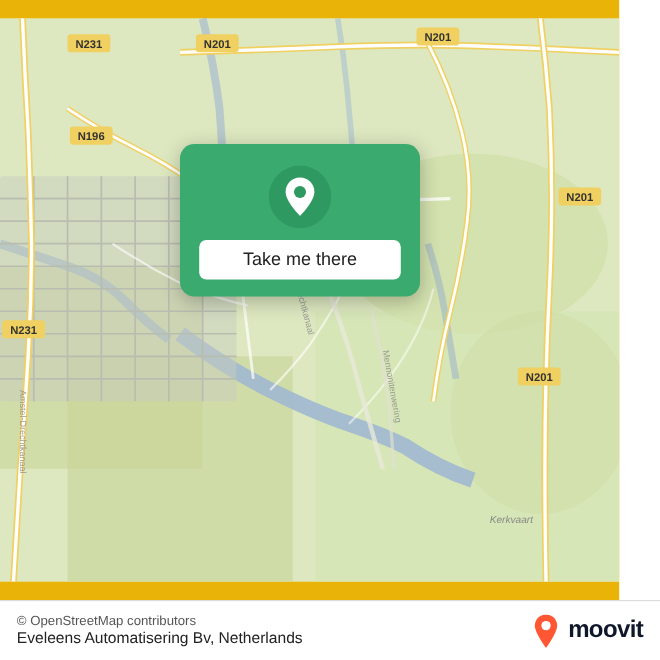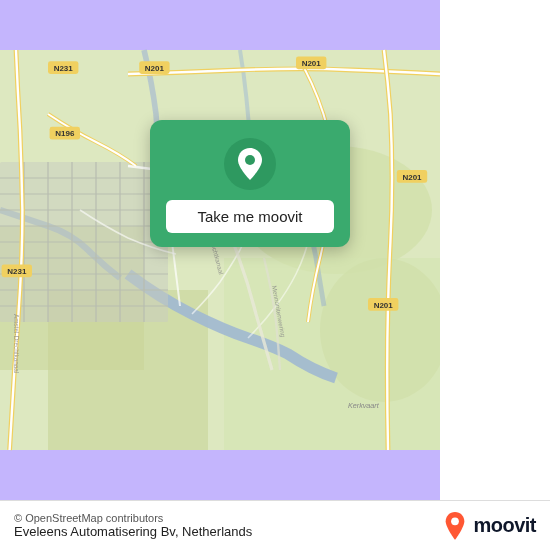--- a/index.html
+++ b/index.html
@@ -5,25 +5,25 @@
     * { margin: 0; padding: 0; box-sizing: border-box; }
     body {
       width: 550px;
       height: 550px;
       overflow: hidden;
       font-family: Arial, sans-serif;
       position: relative;
     }
 
     #map-container {
-      width: 440px;
+      width: 516px;
       height: 500px;
       position: relative;
       overflow: hidden;
-      background-color: #c4b5fd;
+      background-color: #eab308;
     }
 
     
     #map-svg {
       width: 100%;
       height: 100%;
       position: absolute;
       top: 0; left: 0;
     }
 
@@ -209,21 +209,21 @@
     <circle cx="251" cy="163" r="6" fill="#3aaa6e" stroke="#fff" stroke-width="2"></circle>
   </svg>
 
   <div id="location-popup">
 
     <svg id="location-pin-icon" viewBox="0 0 52 52" xmlns="http://www.w3.org/2000/svg">
       <circle cx="26" cy="26" r="26" fill="#2e9960"></circle>
       <path d="M26 10 C19 10 14 15.5 14 22 C14 30 26 42 26 42 C26 42 38 30 38 22 C38 15.5 33 10 26 10 Z" fill="white"></path>
       <circle cx="26" cy="22" r="5" fill="#2e9960"></circle>
     </svg>
-    <button id="take-me-there-btn">Take me moovit</button>
+    <button id="take-me-there-btn">Take me there</button>
   </div>
 </div>
 
 <div id="bottom-bar">
   <div id="bottom-left">
     <span id="copyright-text">© OpenStreetMap contributors</span>
     <span id="location-label">Eveleens Automatisering Bv, Netherlands</span>
   </div>
   <div id="moovit-logo">
 

